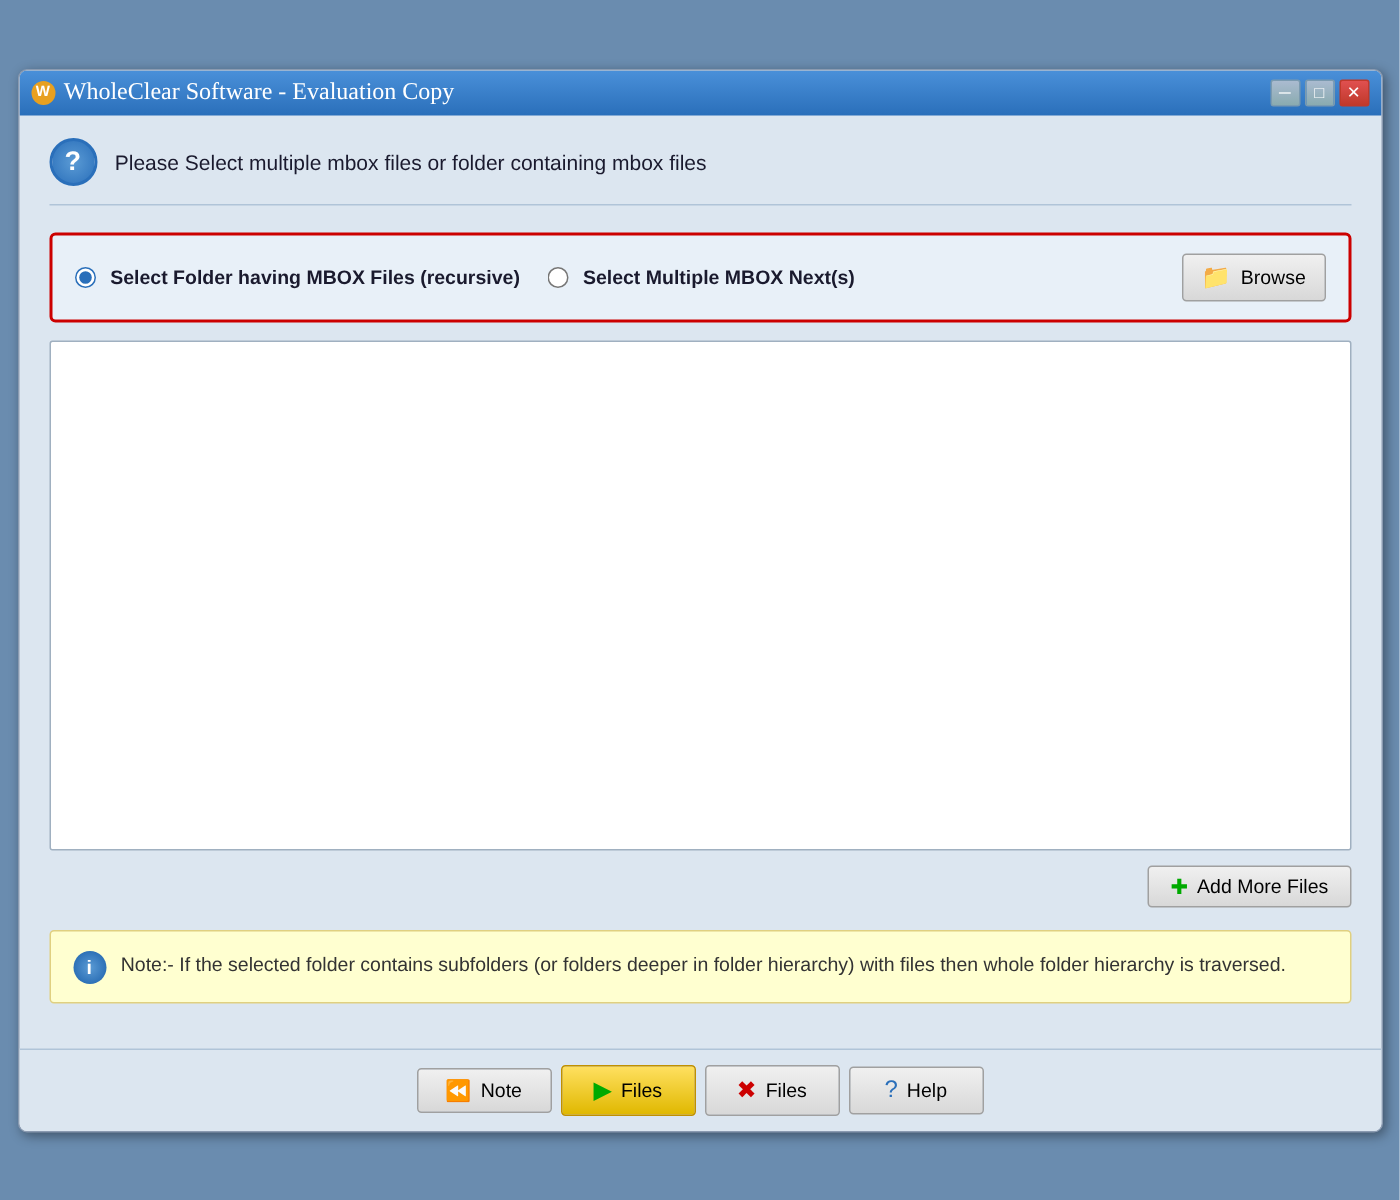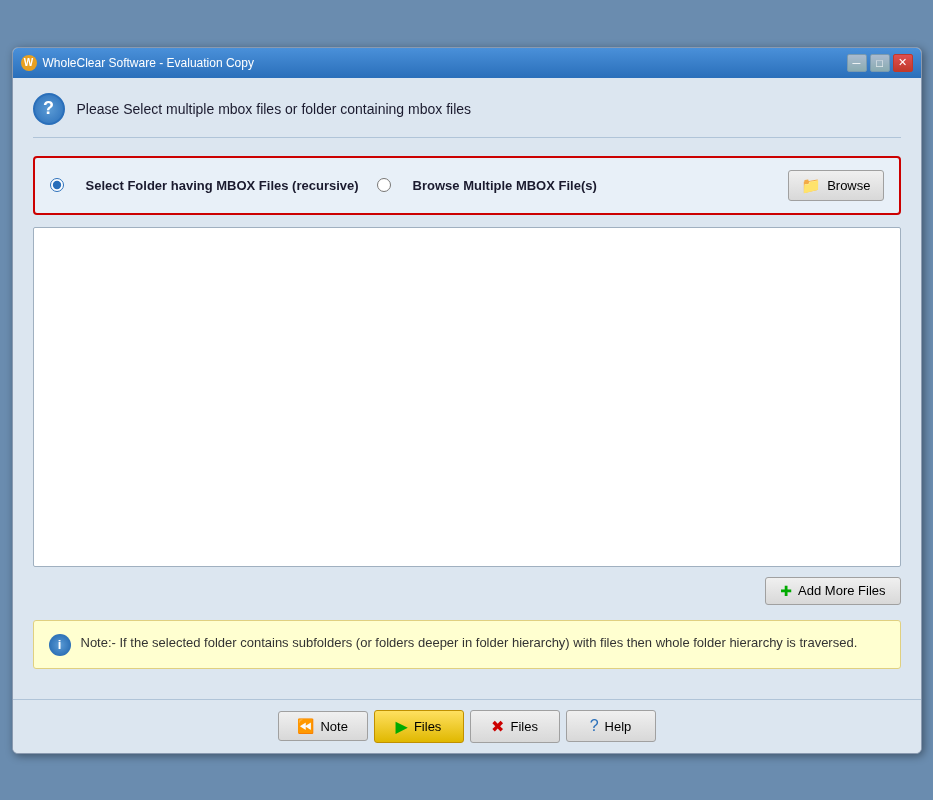--- a/index.html
+++ b/index.html
@@ -42,22 +42,23 @@
       border-radius: 50%;
       display: flex;
       align-items: center;
       justify-content: center;
       font-size: 10px;
       font-weight: bold;
       color: white;
     }
     .title-bar-text {
       color: white;
-      font-size: 12px;
+      font-size: 16px;
       font-weight: normal;
+      font-family: Liberation Serif, serif;
     }
     .title-bar-controls {
       display: flex;
       gap: 3px;
     }
     .title-btn {
       width: 20px;
       height: 18px;
       border: 1px solid #c0392b;
       border-radius: 2px;
@@ -122,21 +123,21 @@
     }
     .radio-group {
       display: flex;
       align-items: center;
       gap: 18px;
       flex: 1;
     }
     .radio-option {
       display: flex;
       align-items: center;
-      gap: 22px;
+      gap: 10px;
       cursor: pointer;
     }
     .radio-input {
       width: 14px;
       height: 14px;
       accent-color: #2a6fba;
       cursor: pointer;
     }
     .radio-label {
       font-weight: bold;
@@ -282,21 +283,21 @@
     </div>
 
     <div class="selection-box">
       <div class="radio-group">
         <label class="radio-option">
           <input type="radio" name="mbox-select" class="radio-input" checked="" style="">
           <span class="radio-label">Select Folder having MBOX Files (recursive)</span>
         </label>
         <label class="radio-option">
           <input type="radio" name="mbox-select" class="radio-input" style="">
-          <span class="radio-label">Browse Multiple MBOX File(s)</span>
+          <span class="radio-label">Select Multiple MBOX Next(s)</span>
         </label>
       </div>
       <button class="browse-btn">
         <span class="folder-icon-browse">📁</span>
         <span>Browse</span>
       </button>
     </div>
 
     <div class="files-list-area"></div>
 

